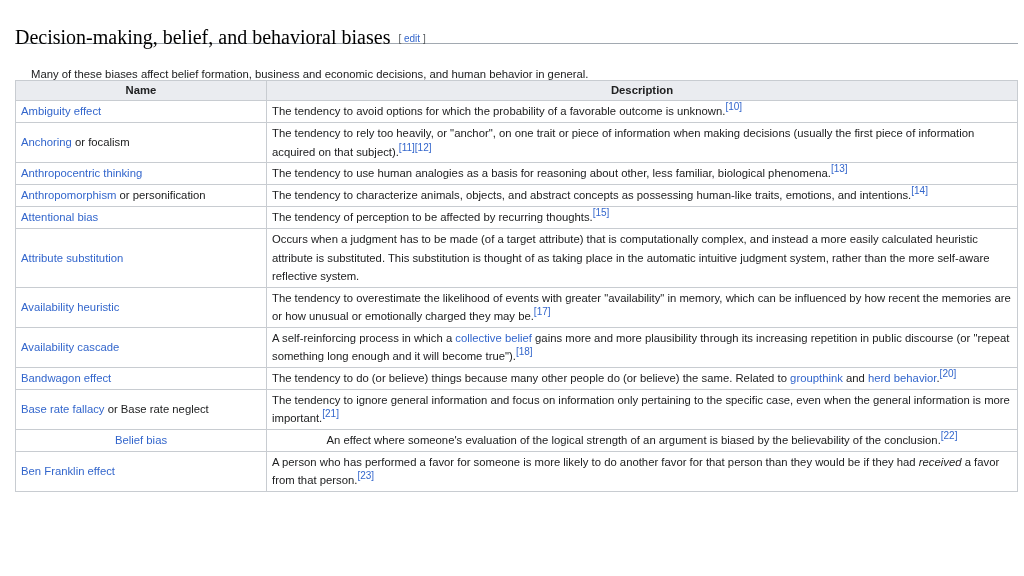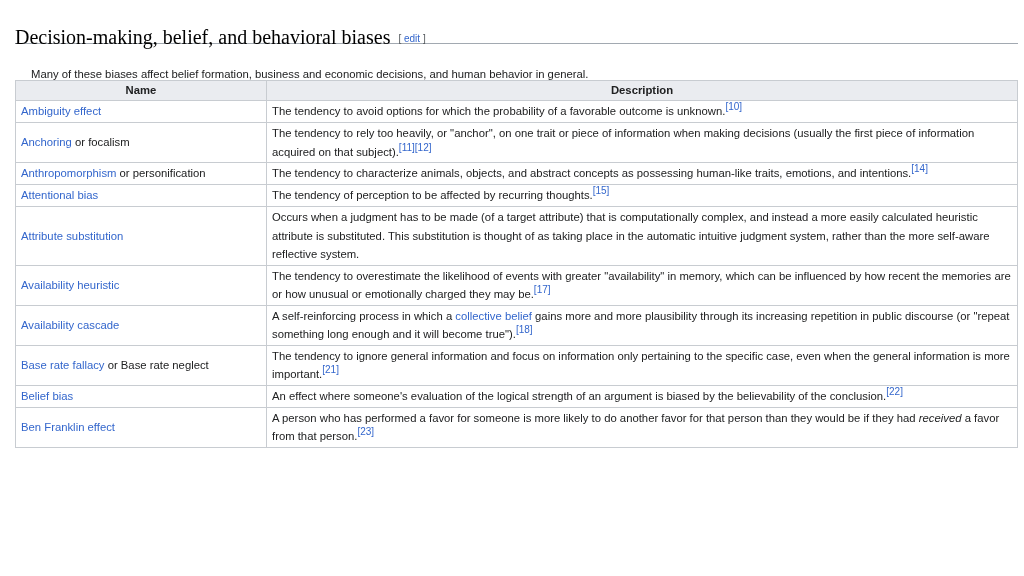--- a/index.html
+++ b/index.html
@@ -40,44 +40,52 @@
   <tbody id="tbody">
       <tr style="height: 22px; margin-top: 25px;">
         <td class="name"><a class="lnk">Ambiguity effect</a></td>
         <td class="desc"><span>The tendency to avoid options for which the probability of a favorable outcome is unknown.</span><sup class="ref">[10]</sup></td>
       </tr>
       <tr style="height: 40px;">
         <td class="name"><a class="lnk">Anchoring</a><span> or focalism</span></td>
         <td class="desc"><span>The tendency to rely too heavily, or "anchor", on one trait or piece of information when making decisions (usually the first piece of information acquired on that subject).</span><sup class="ref">[11]</sup><sup class="ref">[12]</sup></td>
       </tr>
       <tr style="height: 22px;">
+        <td class="name"><a class="lnk">Anthropocentric thinking</a></td>
+        <td class="desc"><span>The tendency to use human analogies as a basis for reasoning about other, less familiar, biological phenomena.</span><sup class="ref">[13]</sup></td>
+      </tr>
+      <tr style="height: 22px;">
         <td class="name"><a class="lnk">Anthropomorphism</a><span> or personification</span></td>
         <td class="desc"><span>The tendency to characterize animals, objects, and abstract concepts as possessing human-like traits, emotions, and intentions.</span><sup class="ref">[14]</sup></td>
       </tr>
       <tr style="height: 22px;">
         <td class="name"><a class="lnk">Attentional bias</a></td>
         <td class="desc"><span>The tendency of perception to be affected by recurring thoughts.</span><sup class="ref">[15]</sup></td>
       </tr>
       <tr style="height: 58px;">
         <td class="name"><a class="lnk">Attribute substitution</a></td>
         <td class="desc"><span>Occurs when a judgment has to be made (of a target attribute) that is computationally complex, and instead a more easily calculated heuristic attribute is substituted. This substitution is thought of as taking place in the automatic intuitive judgment system, rather than the more self-aware reflective system.</span></td>
       </tr>
       <tr style="height: 40px;">
         <td class="name"><a class="lnk">Availability heuristic</a></td>
         <td class="desc"><span>The tendency to overestimate the likelihood of events with greater "availability" in memory, which can be influenced by how recent the memories are or how unusual or emotionally charged they may be.</span><sup class="ref">[17]</sup></td>
       </tr>
       <tr style="height: 40px;">
         <td class="name"><a class="lnk">Availability cascade</a></td>
         <td class="desc"><span>A self-reinforcing process in which a </span><a class="lnk">collective belief</a><span> gains more and more plausibility through its increasing repetition in public discourse (or "repeat something long enough and it will become true").</span><sup class="ref">[18]</sup></td>
       </tr>
+      <tr style="height: 22px;">
+        <td class="name"><a class="lnk">Bandwagon effect</a></td>
+        <td class="desc"><span>The tendency to do (or believe) things because many other people do (or believe) the same. Related to </span><a class="lnk">groupthink</a><span> and </span><a class="lnk">herd behavior</a><span>.</span><sup class="ref">[20]</sup></td>
+      </tr>
       <tr style="height: 40px;">
         <td class="name"><a class="lnk">Base rate fallacy</a><span> or Base rate neglect</span></td>
         <td class="desc"><span>The tendency to ignore general information and focus on information only pertaining to the specific case, even when the general information is more important.</span><sup class="ref">[21]</sup></td>
       </tr>
-      <tr style="height: 22px;">
+      <tr style="height: 22px; text-align: center;">
         <td class="name"><a class="lnk">Belief bias</a></td>
         <td class="desc"><span>An effect where someone's evaluation of the logical strength of an argument is biased by the believability of the conclusion.</span><sup class="ref">[22]</sup></td>
       </tr>
       <tr style="height: 40px;">
         <td class="name"><a class="lnk">Ben Franklin effect</a></td>
         <td class="desc"><span>A person who has performed a favor for someone is more likely to do another favor for that person than they would be if they had </span><i>received</i><span> a favor from that person.</span><sup class="ref">[23]</sup></td>
       </tr>
     </tbody>
 </table>
 

